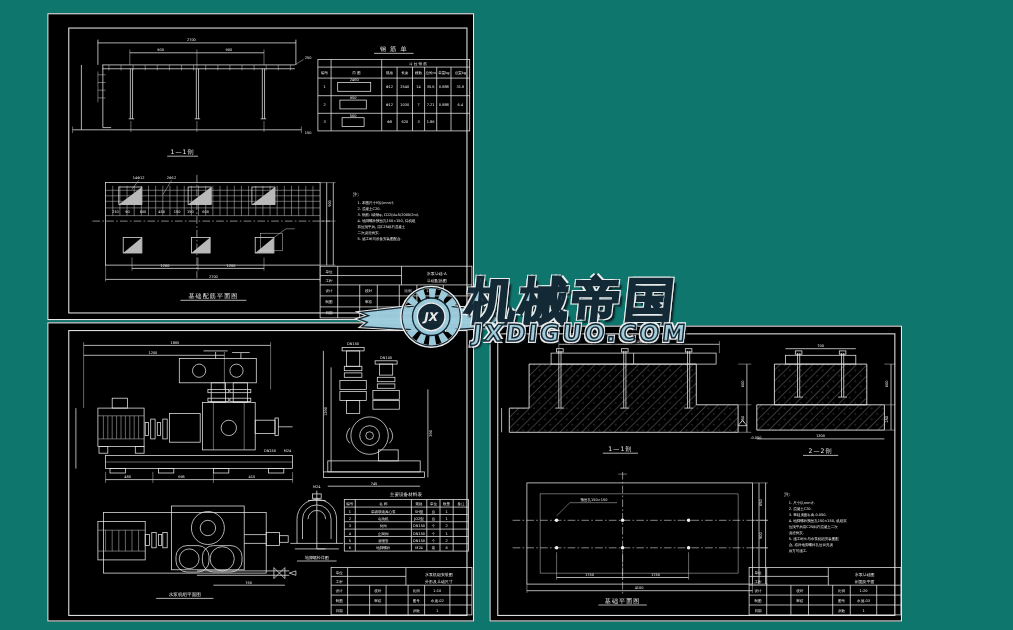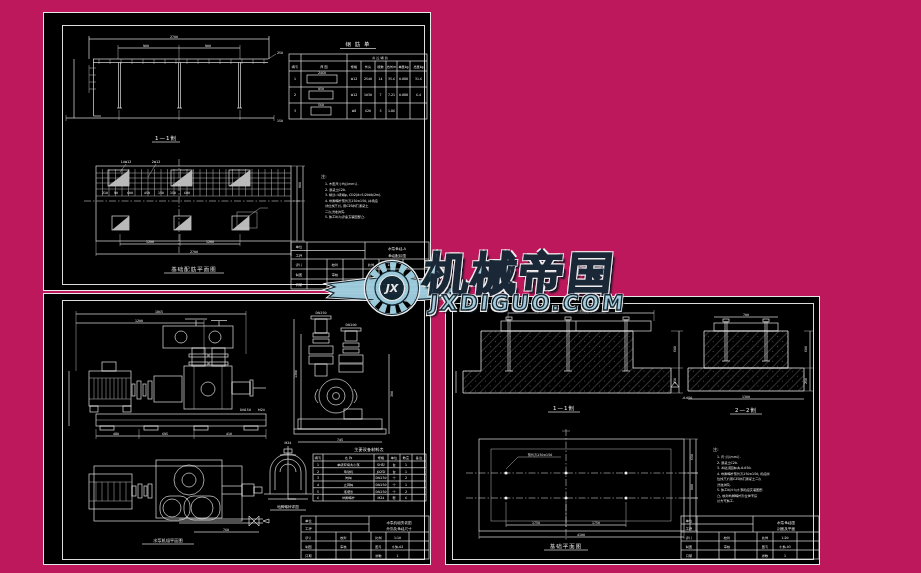--- a/index.html
+++ b/index.html
@@ -1,16 +1,16 @@
 <!DOCTYPE html>
 <html><head>
 <meta charset="utf-8">
 <style>
   html,body{margin:0;padding:0;background:#000;}
-  .stage{position:relative;width:921px;height:573px;background:#be185d;overflow:hidden;
+  .stage{position:relative;width:921px;height:573px;background:#0f766e;overflow:hidden;
          font-family:"DejaVu Sans",sans-serif;}
   .sheet{position:absolute;border:1px solid #e8e8e8;background:#000;box-sizing:border-box;}
   .inner-border{position:absolute;border:1px solid #dcdcdc;}
   svg{position:absolute;left:0;top:0;}
   svg text{fill:#efefef;font-family:"DejaVu Sans",sans-serif;}
   .t3{font-size:3.2px;} .t35{font-size:3.6px;} .t4{font-size:4.2px;} .t5{font-size:5.5px;letter-spacing:1px;}
   .ln{stroke:#e2e2e2;stroke-width:0.7;fill:none;}
   .lnth{stroke:#cfcfcf;stroke-width:0.45;fill:none;}
   .cl{stroke:#d8d8d8;stroke-width:0.55;fill:none;stroke-dasharray:7 2 1.5 2;}
   .fillpl{fill:#b9b9b9;}

